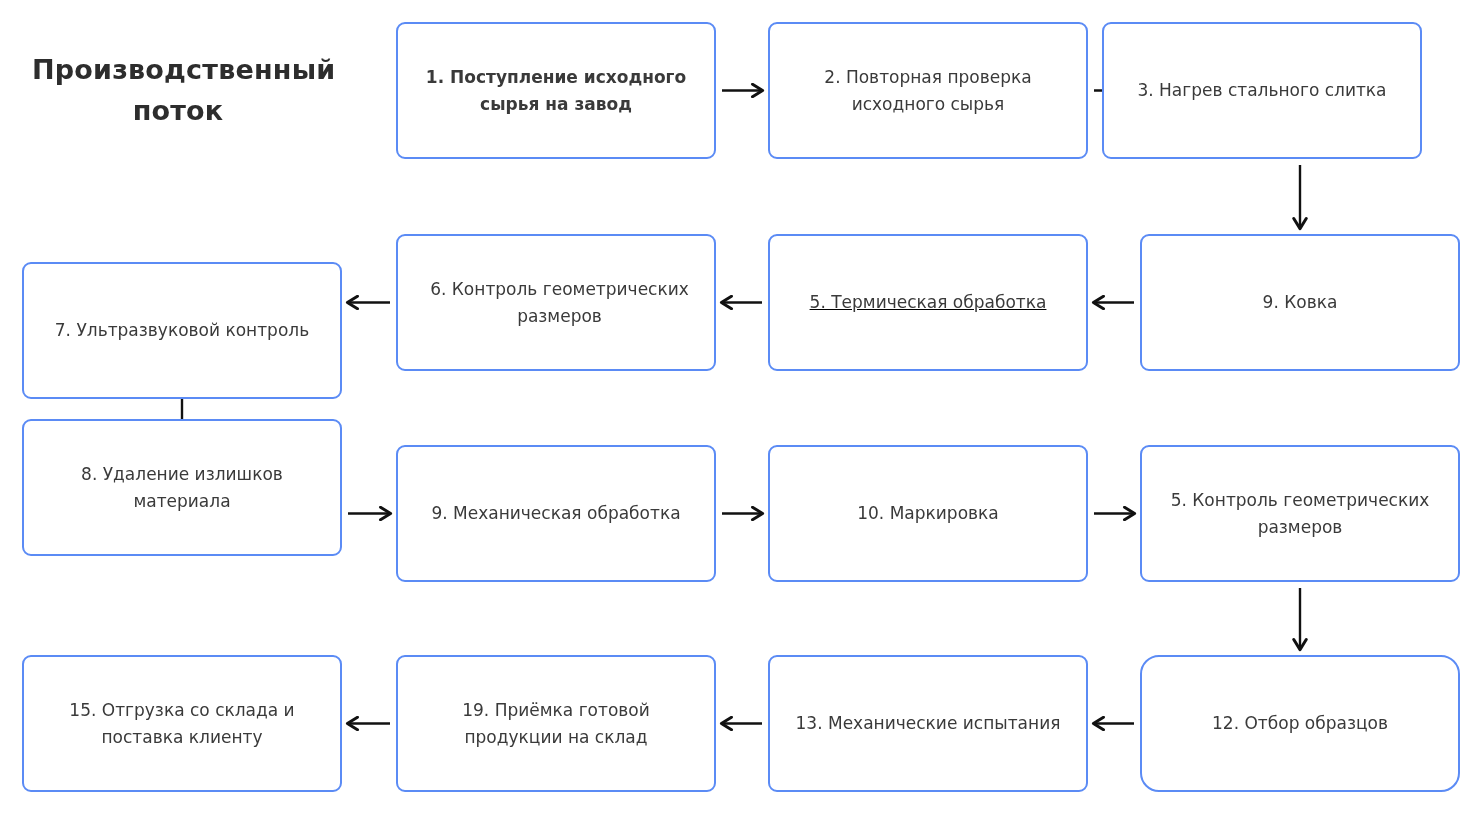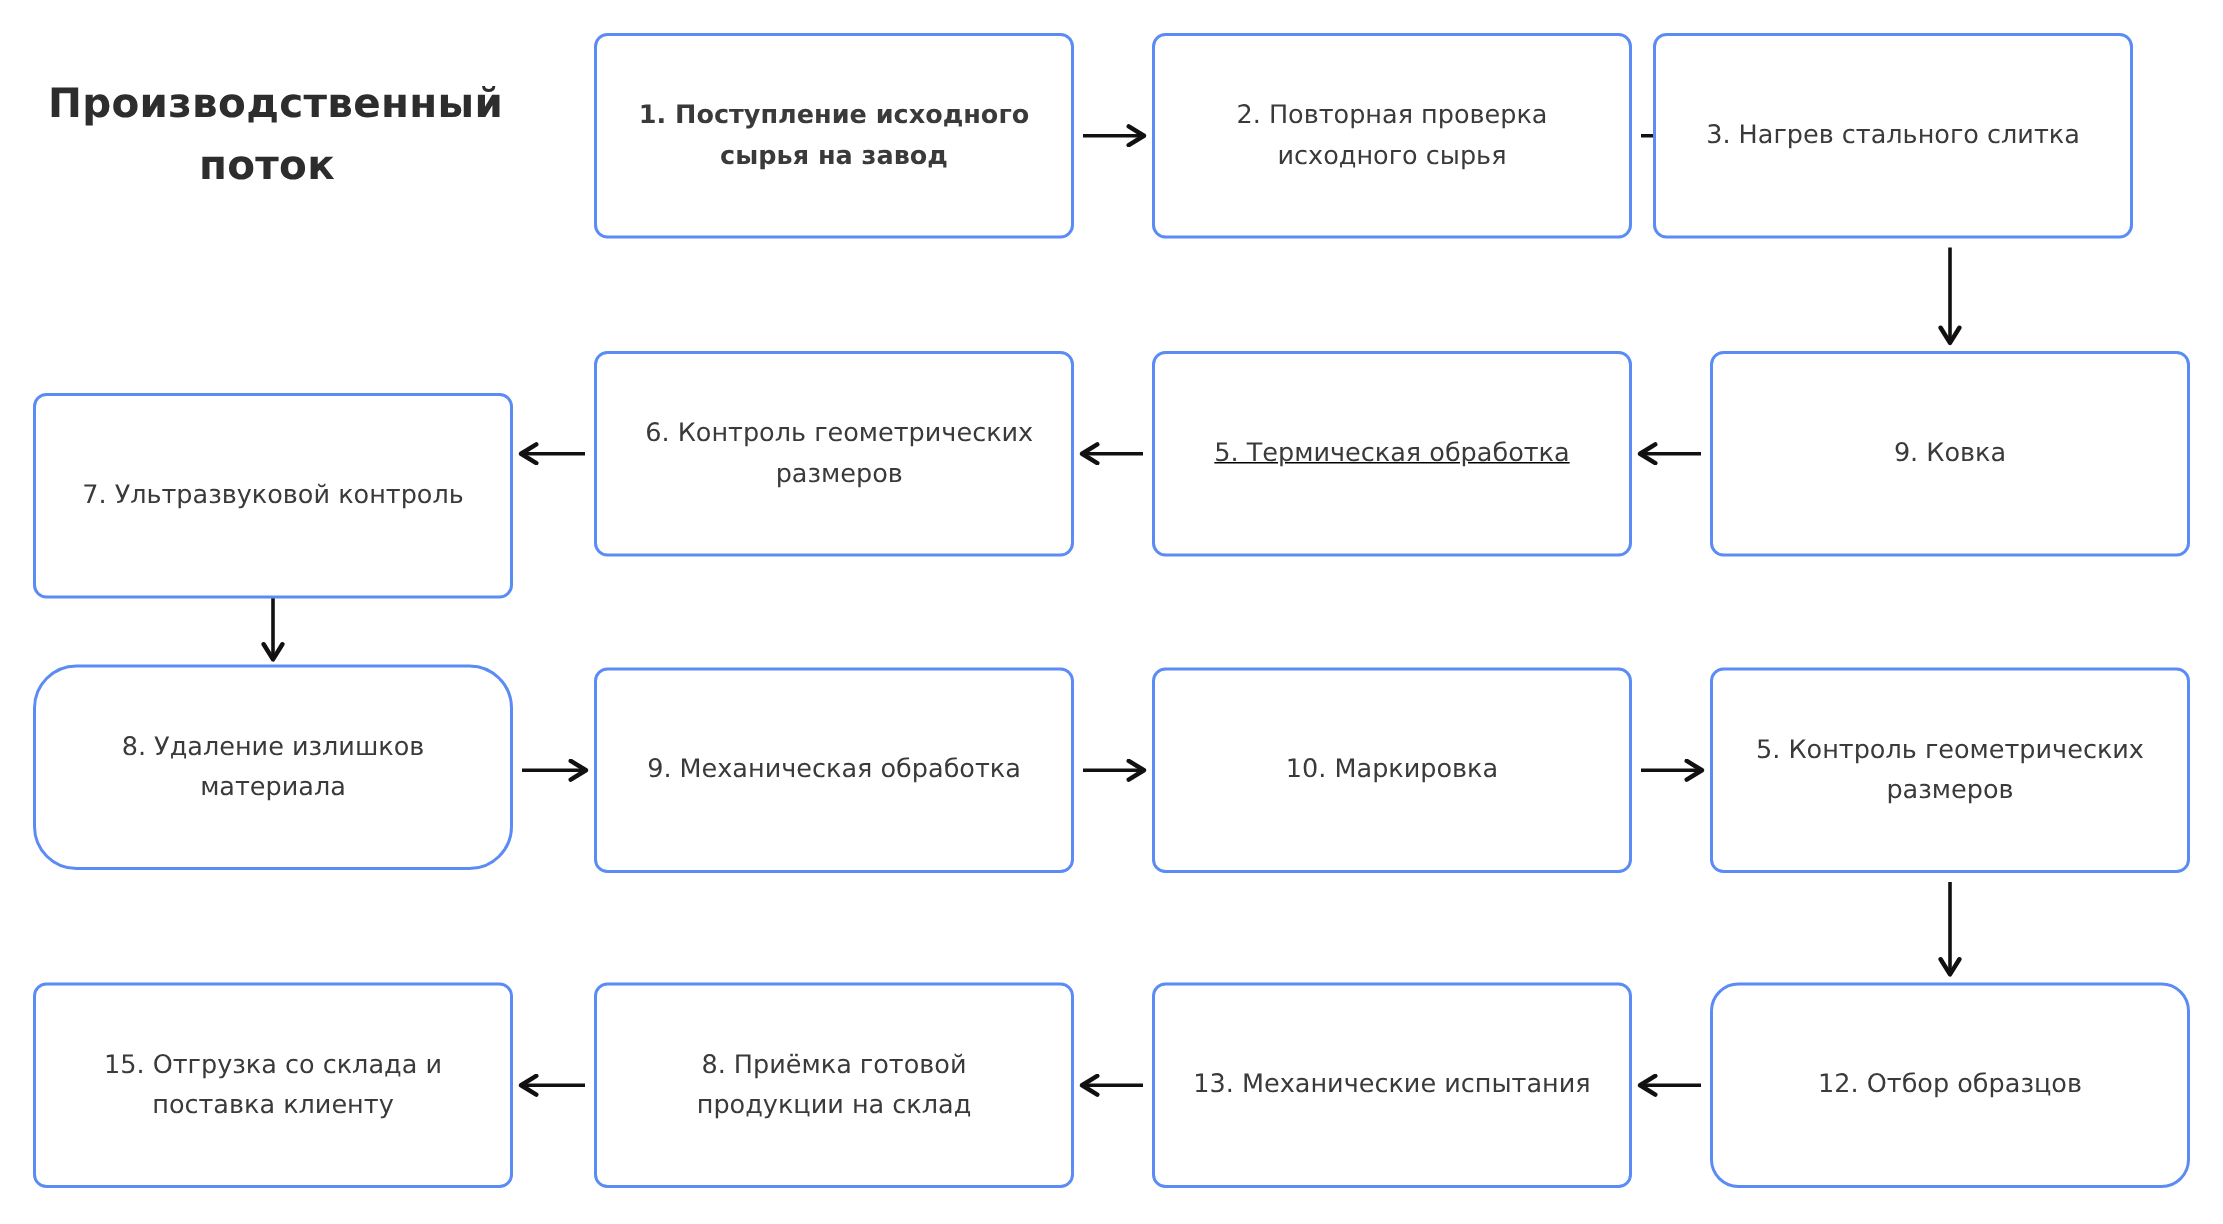--- a/index.html
+++ b/index.html
@@ -88,38 +88,38 @@
       </div>
       <div class="node" style="left: 768px; top: 234px; text-decoration: underline;">
         <span class="node-label">5. Термическая обработка</span>
       </div>
       <div class="node" style="left: 396px; top: 234px; padding-left: 29px;">
         <span class="node-label">6. Контроль геометрических размеров</span>
       </div>
       <div class="node" style="left: 22px; top: 234px; margin-top: 28px;">
         <span class="node-label">7. Ультразвуковой контроль</span>
       </div>
-      <div class="node" style="left: 22px; top: 443px; border-radius: 29px;">
+      <div class="node" style="left: 22px; top: 419px;">
         <span class="node-label">8. Удаление излишков материала</span>
       </div>
       <div class="node" style="left: 396px; top: 445px;">
         <span class="node-label">9. Механическая обработка</span>
       </div>
       <div class="node" style="left: 768px; top: 445px;">
         <span class="node-label">10. Маркировка</span>
       </div>
       <div class="node" style="left: 1140px; top: 445px;">
         <span class="node-label">5. Контроль геометрических размеров</span>
       </div>
       <div class="node" style="left: 1140px; top: 655px; border-radius: 19px;">
         <span class="node-label">12. Отбор образцов</span>
       </div>
       <div class="node" style="left: 768px; top: 655px;">
         <span class="node-label">13. Механические испытания</span>
       </div>
       <div class="node" style="left: 396px; top: 655px;">
-        <span class="node-label">8. Приёмка готовой продукции на склад</span>
+        <span class="node-label">19. Приёмка готовой продукции на склад</span>
       </div>
       <div class="node" style="left: 22px; top: 655px;">
         <span class="node-label">15. Отгрузка со склада и поставка клиенту</span>
       </div>
     </div>
 </div>
 
 </body></html>

